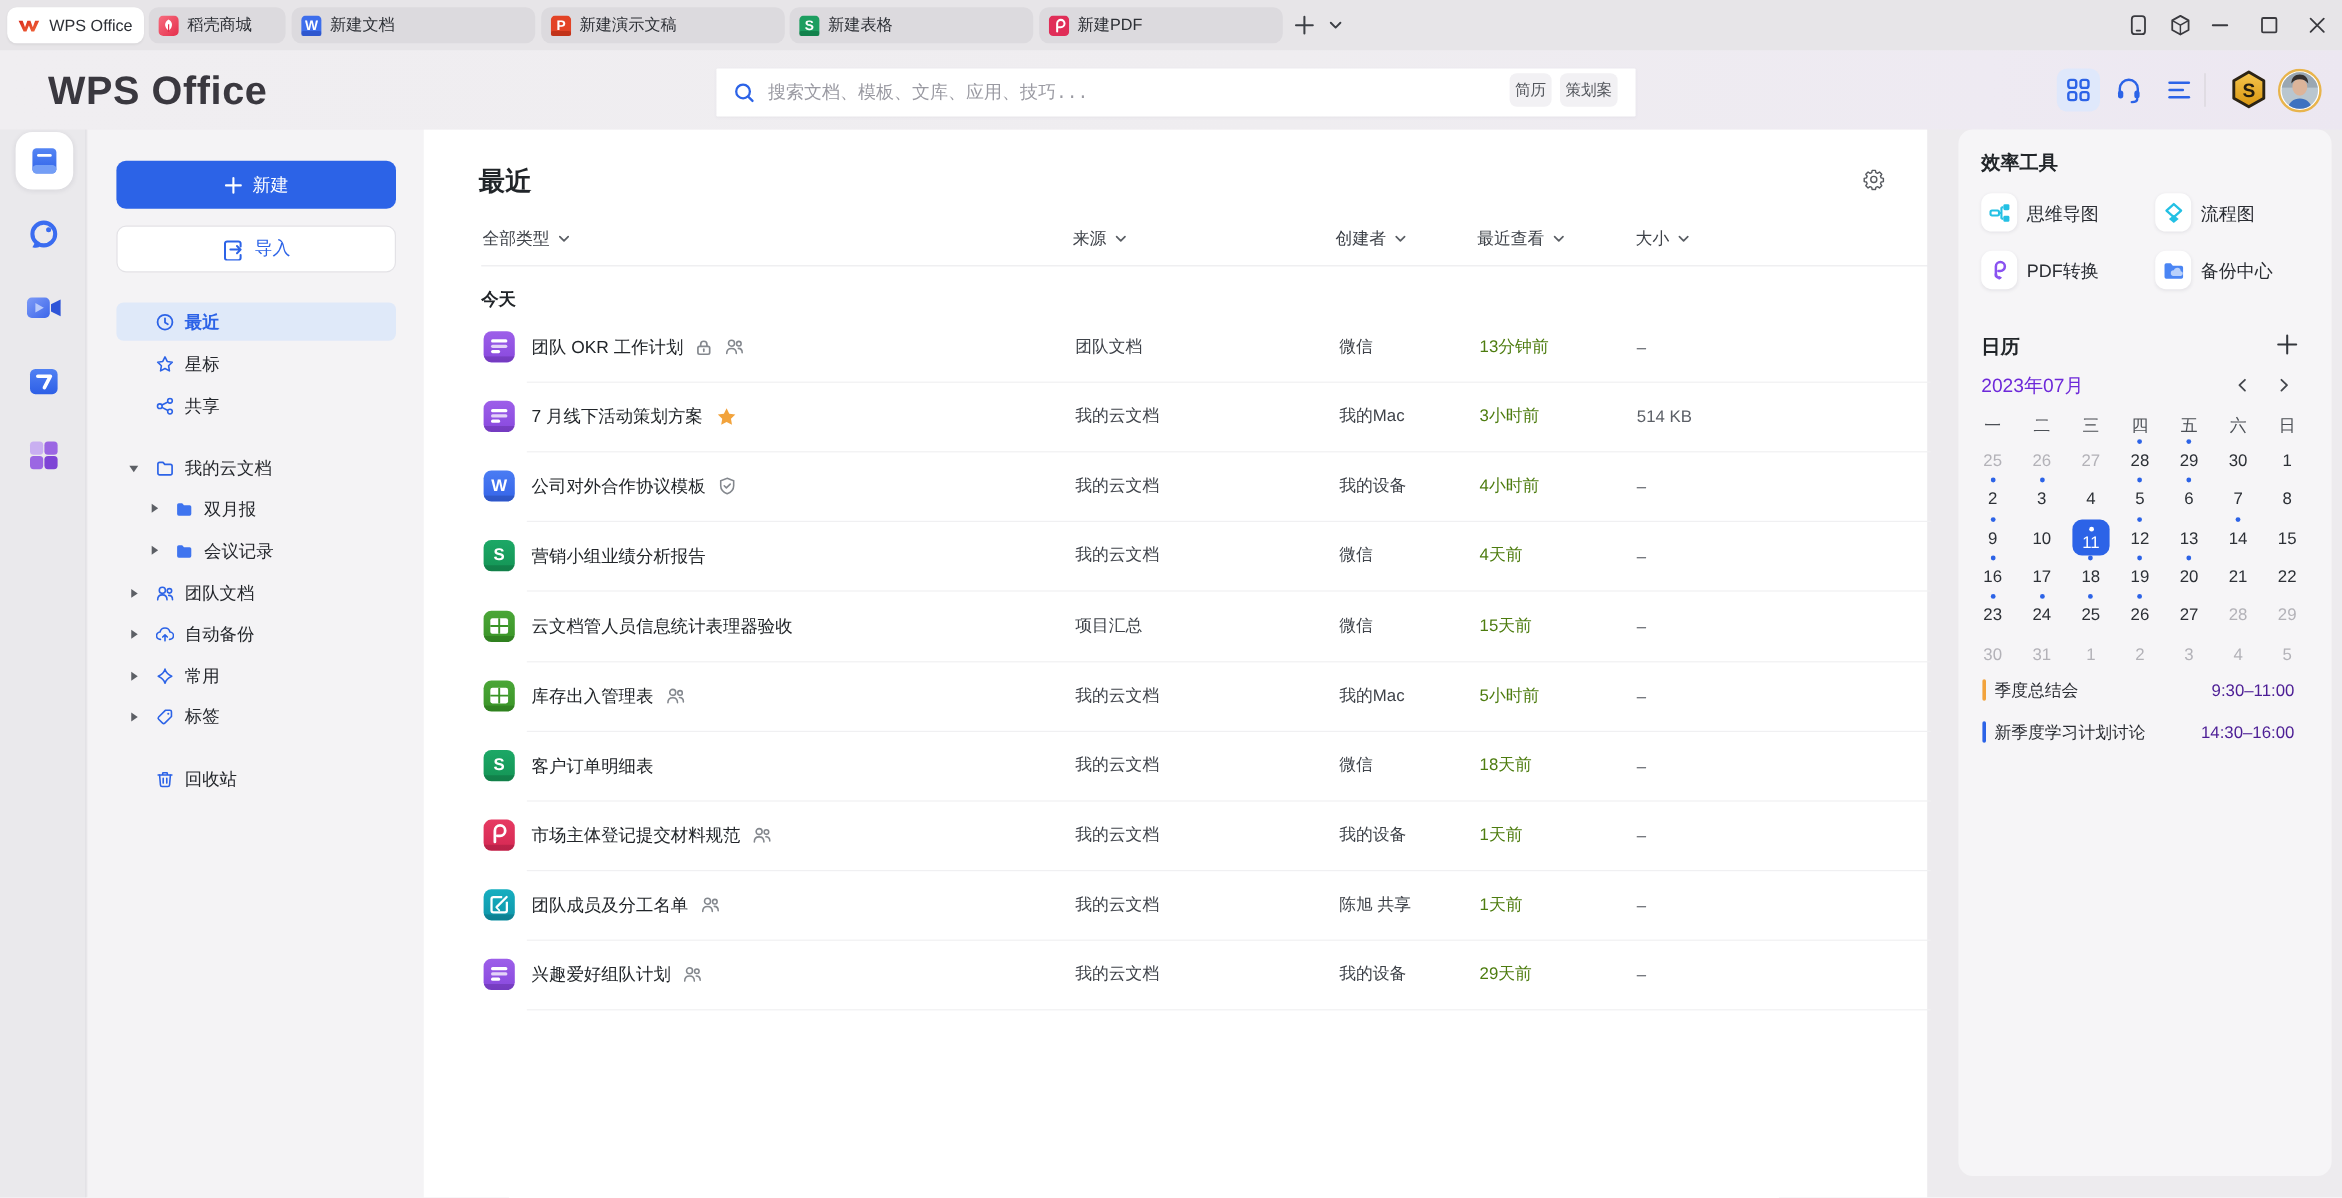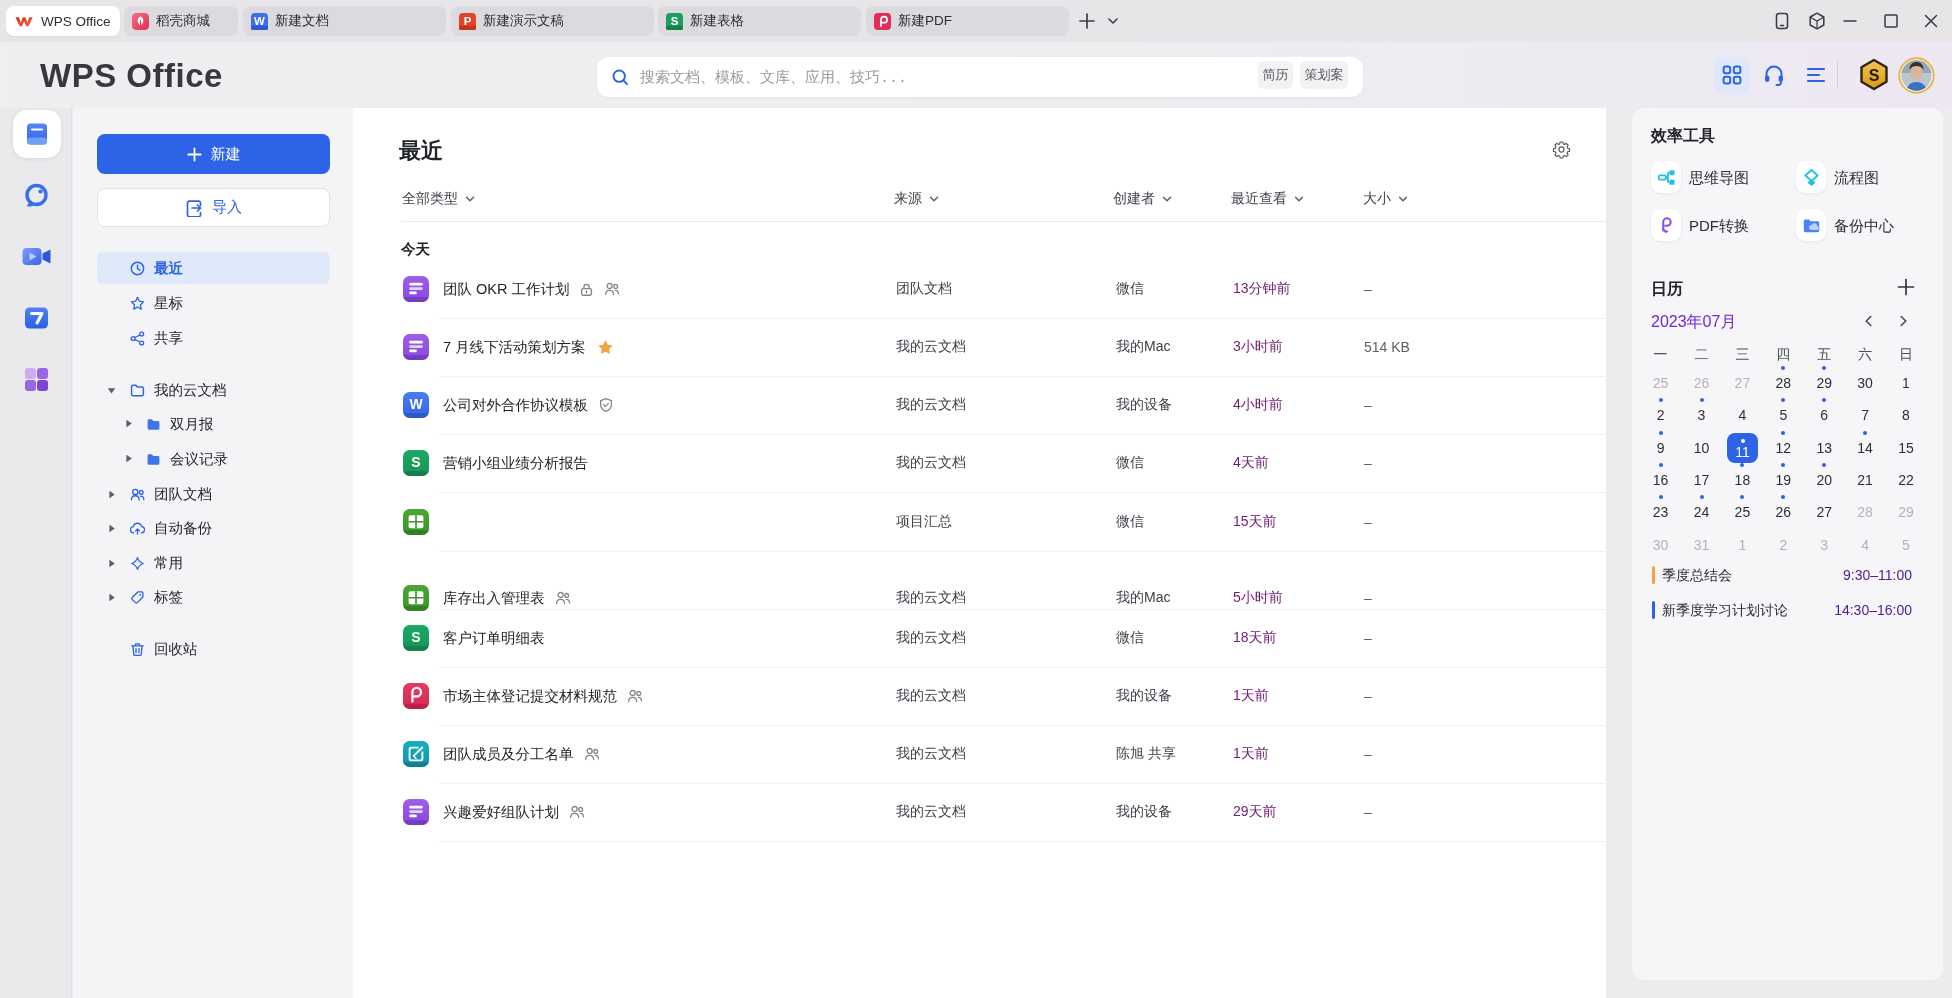--- a/index.html
+++ b/index.html
@@ -11,21 +11,21 @@
 #tabbar { position:absolute; left:0; top:0; width:1952px; height:42px; background:#e7e5e8; }
 .tab { position:absolute; top:6px; height:30px; border-radius:8px; display:flex; align-items:center; font-size:13.5px; color:#2c2f35; }
 .tab.active { background:#ffffff; box-shadow:0 1px 2px rgba(0,0,0,0.06); }
 .tab.gray { background:#dcdade; }
 .tab .ticon { margin-left:8px; margin-right:7px; width:17px; height:17px; flex:0 0 17px; }
 .winbtn { position:absolute; top:11px; width:20px; height:20px; }
 
 
 #header { position:absolute; left:0; top:42px; width:1952px; height:66px; background:linear-gradient(90deg,#f0eef1 0%,#efedf0 55%,#eeeaf2 85%,#ece7f1 100%); }
 #logo { position:absolute; left:40px; top:57px; font-size:33px; font-weight:700; color:#3a383f; letter-spacing:0.5px; }
-#searchbar { position:absolute; left:597px; top:57px; width:766px; height:40px; background:#ffffff; border-radius:12px; box-shadow:0 1px 3px rgba(80,70,110,0.05); display:flex; align-items:center;font-family:Liberation Mono, monospace; }
+#searchbar { position:absolute; left:597px; top:57px; width:766px; height:40px; background:#ffffff; border-radius:1px; box-shadow:0 1px 3px rgba(80,70,110,0.05); display:flex; align-items:center;font-family:Liberation Mono, monospace; }
 #searchbar .ph { color:#9a9aa2; font-size:15px; margin-left:10px; }
 .chip { position:absolute; top:61px; height:28px; background:#f2f1f4; border-radius:6px; font-size:13px; color:#54575d; display:flex; align-items:center; justify-content:center; }
 
 
 #rail { position:absolute; left:0; top:108px; width:72px; height:890px; background:#eae9ec; border-right:1px solid #e2e0e4; }
 #sidebar { position:absolute; left:73px; top:108px; width:280px; height:890px; background:#f4f3f5; }
 #main { position:absolute; left:353px; top:108px; width:1253px; height:890px; background:#ffffff; }
 #rightpanel { position:absolute; left:1632px; top:108px; width:311px; height:872px; background:#f6f5f7; border-radius:12px; }
 
 
@@ -41,21 +41,21 @@
 #title { position:absolute; z-index:5; left:399px; top:136px; font-size:22px; font-weight:700; color:#212529; }
 .fcol { position:absolute; z-index:5; top:190px; font-size:14px; color:#3e4249; display:flex; align-items:center; }
 .fcol svg { margin-left:6px; }
 #sep-head { position:absolute; z-index:5; left:401px; top:221px; width:1208px; height:1px; background:#ebebee; }
 #today { position:absolute; z-index:5; left:401px; top:240px; font-size:14.5px; font-weight:700; color:#212529; }
 .row { position:absolute; left:0; width:1253px; height:58px; }
 .row .fic { position:absolute; left:50px; top:16px; width:26px; height:26px; }
 .row .nm { position:absolute; left:90px; top:0; height:58px; display:flex; align-items:center; font-size:14.5px; color:#212529; }
 .row .c1 { position:absolute; left:543px; top:0; height:58px; display:flex; align-items:center; font-size:14px; color:#3e4249; }
 .row .c2 { position:absolute; left:763px; top:0; height:58px; display:flex; align-items:center; font-size:14px; color:#3e4249; }
-.row .c3 { position:absolute; left:880px; top:0; height:58px; display:flex; align-items:center; font-size:14px; color:#701a75;text-align:center; }
+.row .c3 { position:absolute; left:880px; top:0; height:58px; display:flex; align-items:center; font-size:14px; color:#4d7c0f;text-align:center; }
 .row .c4 { position:absolute; left:1011px; top:0; height:58px; display:flex; align-items:center; font-size:14px; color:#5b5f66; }
 .rsep { position:absolute; left:86px; width:1170px; height:1px; background:#f0f0f2; }
 
 
 .fico { width:26px; height:26px; border-radius:6.5px; position:relative; overflow:hidden; display:flex; align-items:center; justify-content:center; }
 .fico .lip { position:absolute; left:0; bottom:0; width:100%; height:5px; background:rgba(0,0,0,0.14); }
 .fico .lt { color:#fff; font-weight:700; font-size:14px; position:relative; z-index:2; margin-bottom:2px; }
 .fico.purple { background:linear-gradient(180deg,#9d5fe9,#8848de); }
 .fico.blue { background:linear-gradient(180deg,#4a7cf3,#3564e8); }
 .fico.green { background:linear-gradient(180deg,#1ca866,#149455); }
@@ -503,26 +503,27 @@
           <svg width="26" height="26" viewBox="0 0 26 26">
             <rect x="5.6" y="6.2" width="14.8" height="13" rx="1.8" fill="#fff"></rect>
             <g stroke="#3a9427" stroke-width="1.6">
               <path d="M5.6 12.7 h14.8"></path>
               <path d="M13 6.2 v13"></path>
             </g>
             <rect x="0" y="21" width="26" height="5" fill="rgba(0,40,0,0.18)"></rect>
           </svg>
         </div>
       </div>
+  <div class="nm">云文档管人员信息统计表理器验收</div>
   <div class="c1">项目汇总</div>
       <div class="c2">微信</div>
       <div class="c3">15天前</div>
       <div class="c4">–</div>
 </div>
-<div class="row" style="top:461px;text-decoration:underline;">
+<div class="row" style="top:443px;text-decoration:underline;">
   <div class="fic">
         <div class="fico table">
           <svg width="26" height="26" viewBox="0 0 26 26">
             <rect x="5.6" y="6.2" width="14.8" height="13" rx="1.8" fill="#fff"></rect>
             <g stroke="#3a9427" stroke-width="1.6">
               <path d="M5.6 12.7 h14.8"></path>
               <path d="M13 6.2 v13"></path>
             </g>
             <rect x="0" y="21" width="26" height="5" fill="rgba(0,40,0,0.18)"></rect>
           </svg>

